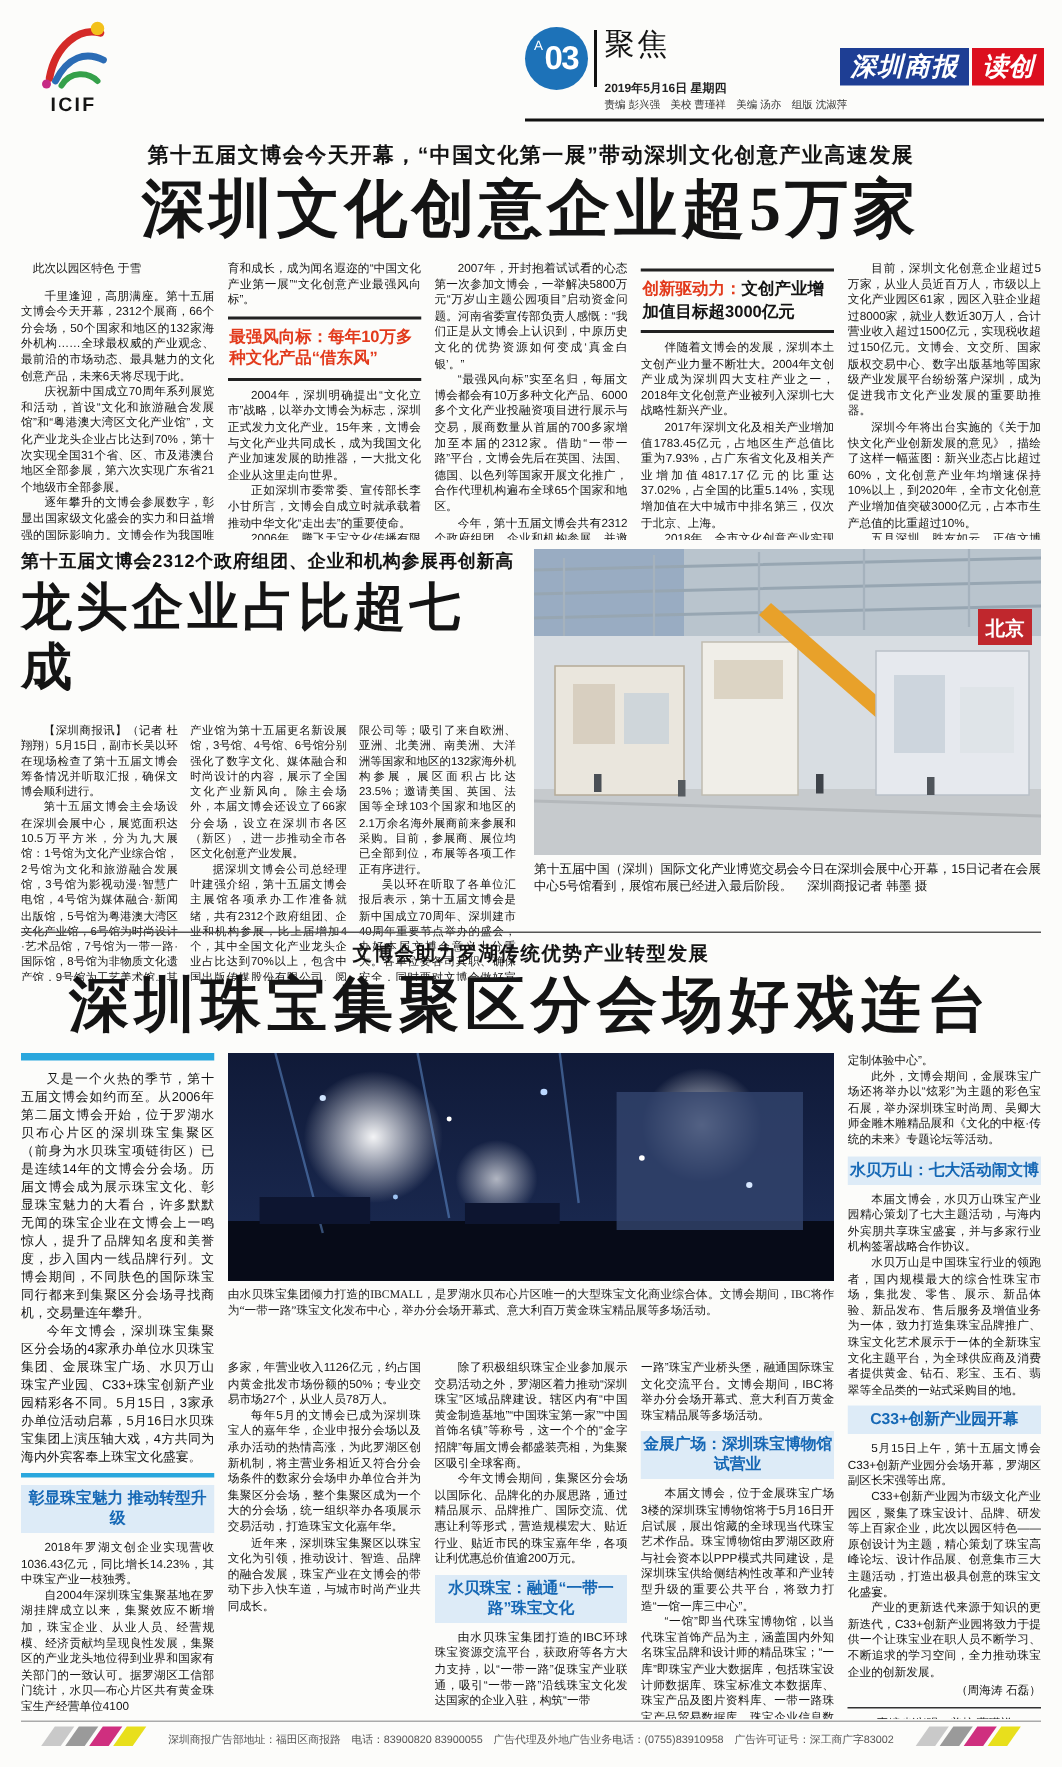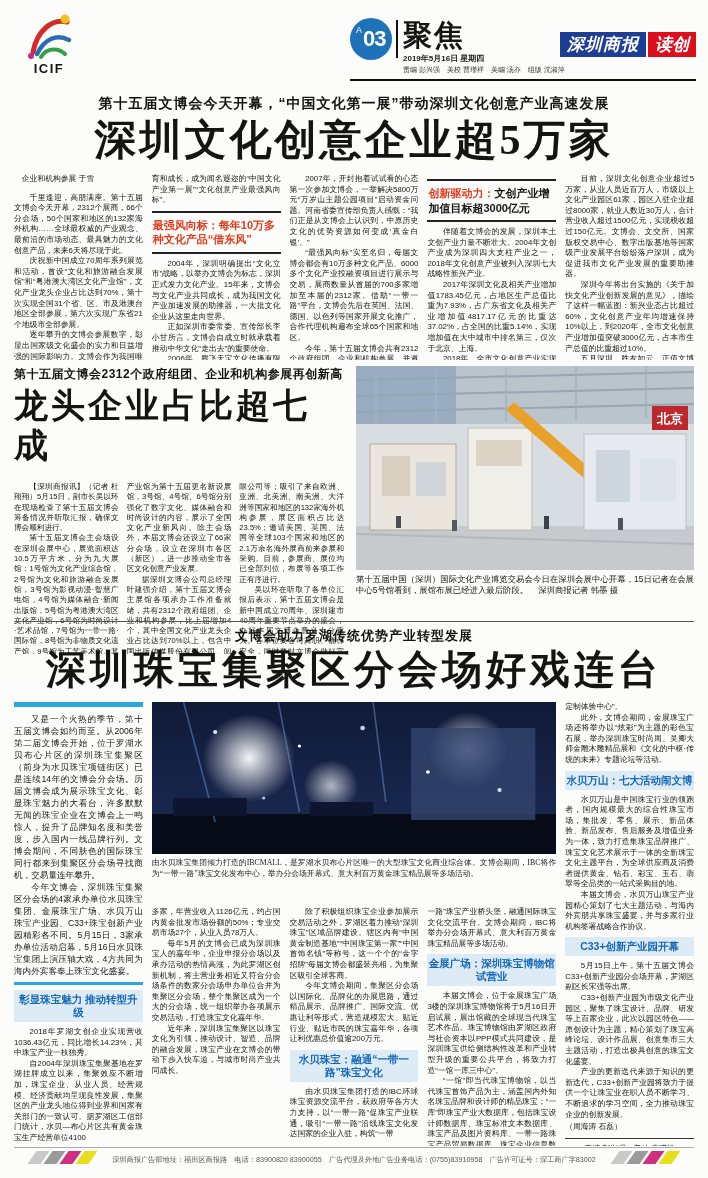--- a/index.html
+++ b/index.html
@@ -15,21 +15,21 @@
   .banner:before{content:"";position:absolute;right:-20px;top:-55px;width:150px;height:150px;
           border:10px solid rgba(255,255,255,.22);border-radius:50%;}
   .banner:after{content:"";position:absolute;right:45px;top:-70px;width:170px;height:170px;
           border:9px solid rgba(155,15,35,.45);border-radius:50%;}
   .banner-title{position:absolute;left:28px;top:10px;font-size:27px;font-weight:900;color:#fff;letter-spacing:4px;
           text-shadow:2px 2px 0 #9d1120,-1px -1px 0 #9d1120,1px -1px 0 #9d1120,-1px 1px 0 #9d1120;z-index:2;}
   .a03{position:absolute;left:350px;top:18px;width:42px;height:42px;border-radius:50%;background:#1d72b8;color:#fff;}
   .a03 .a{position:absolute;left:6px;top:7px;font-size:9px;}
   .a03 .num{position:absolute;left:13px;top:8px;font-size:22px;font-weight:bold;letter-spacing:-1px;}
   .vdiv{position:absolute;left:396px;top:20px;width:2px;height:38px;background:#111;}
-  .juji{position:absolute;left:403px;top:16px;font-size:29px;font-weight:700;letter-spacing:2px;text-align:center;}
+  .juji{position:absolute;left:403px;top:16px;font-size:20px;font-weight:400;letter-spacing:2px;text-align:center;}
   .dateline{position:absolute;left:403px;top:53px;font-size:8px;font-weight:bold;color:#222;}
   .staffline{position:absolute;left:403px;top:65px;font-size:7px;color:#333;}
   .hrule{position:absolute;left:350px;right:12px;top:79px;height:2px;background:#111;}
   .paperlogo{position:absolute;right:12px;top:32px;display:flex;height:25px;}
   .paper-main{background:#1e3e94;color:#fff;font-size:17px;font-weight:900;font-style:italic;
           display:flex;align-items:center;padding:0 7px;letter-spacing:1px;}
   .paper-sub{background:#dc0f1e;color:#fff;font-size:17px;font-weight:900;font-style:italic;
           display:flex;align-items:center;padding:0 7px;margin-left:2px;}
 
   
@@ -77,21 +77,21 @@
   .a3-col2{grid-column:2;grid-row:2;overflow:hidden;}
   .a3-col3{grid-column:3;grid-row:2;overflow:hidden;}
   .a3-col4{grid-column:4;grid-row:2;overflow:hidden;}
   .a3-col5{grid-column:5;grid-row:1/3;display:flex;flex-direction:column;}
   .flex-text{flex:1;overflow:hidden;}
   .intro p{font-size:8.6px;line-height:12px;}
   .cyanbar{height:5px;background:#2aa7dd;margin-bottom:6px;}
   .cyanbar.thin{height:3px;margin:5px 0;}
   .bluehead{background:#ddebf7;color:#1668b5;font-weight:bold;font-size:10.5px;line-height:13px;
       text-align:center;padding:3px 1px;margin:5px 0;text-indent:0 !important;}
-  .sig{text-align:left;text-indent:0 !important;margin-top:2px;}
+  .sig{text-align:right;text-indent:0 !important;margin-top:2px;}
   .credits{border-top:1px solid #333;margin-top:5px;padding-top:4px;text-align:center;
       font-size:7.8px;line-height:11.5px;}
   .credits p{text-indent:0 !important;}
 
   
   .footer{position:absolute;left:0;right:0;top:1147px;height:31px;}
   .footer-rule{margin:0 14px;height:1px;background:#aaa;}
   .footer-text{text-align:center;font-size:7.2px;color:#555;margin-top:7px;}
   .stripes{position:absolute;top:4px;display:flex;gap:3px;}
   .stripes.left{left:32px;}
@@ -129,21 +129,21 @@
   <div class="paperlogo">
     <div class="paper-main">深圳商报</div>
     <div class="paper-sub">读创</div>
   </div>
 
   <div class="a1">
     <div class="kicker">第十五届文博会今天开幕，“中国文化第一展”带动深圳文化创意产业高速发展</div>
     <div class="h1">深圳文化创意企业超5万家</div>
     <div class="cols5">
       <div class="colclip">
-        <p class="byline">企业和机构参展 于雪</p>
+        <p class="byline">此次以园区特色 于雪</p>
         <div>
             <p>千里逢迎，高朋满座。第十五届文博会今天开幕，2312个展商，66个分会场，50个国家和地区的132家海外机构……全球最权威的产业观念、最前沿的市场动态、最具魅力的文化创意产品，未来6天将尽现于此。</p>
             <p>庆祝新中国成立70周年系列展览和活动，首设“文化和旅游融合发展馆”和“粤港澳大湾区文化产业馆”，文化产业龙头企业占比达到70%，第十次实现全国31个省、区、市及港澳台地区全部参展，第六次实现广东省21个地级市全部参展。</p>
             <p>逐年攀升的文博会参展数字，彰显出国家级文化盛会的实力和日益增强的国际影响力。文博会作为我国唯一的国家级、国际化、综合性文化产业博览交易会，15年来见证了中国文化产业的发</p>
           </div>
       </div>
       <div class="colclip">
         <p class="cont">育和成长，成为闻名遐迩的“中国文化产业第一展”“文化创意产业最强风向标”。</p>
         <div class="subbox allred">最强风向标：每年10万多种文化产品“借东风”</div>
         <div>
@@ -317,22 +317,22 @@
       </div>
 
       <div class="a3-col5">
         <div class="flex-text">
           <p class="cont">定制体验中心”。</p>
           <div>
               <p>此外，文博会期间，金展珠宝广场还将举办以“炫彩”为主题的彩色宝石展，举办深圳珠宝时尚周、吴卿大师金雕木雕精品展和《文化的中枢·传统的未来》专题论坛等活动。</p>
             </div>
           <div class="bluehead">水贝万山：七大活动闹文博</div>
           <div>
+              <p>本届文博会，水贝万山珠宝产业园精心策划了七大主题活动，与海内外宾朋共享珠宝盛宴，并与多家行业机构签署战略合作协议。</p>
               <p>水贝万山是中国珠宝行业的领跑者，国内规模最大的综合性珠宝市场，集批发、零售、展示、新品体验、新品发布、售后服务及增值业务为一体，致力打造集珠宝品牌推广、珠宝文化艺术展示于一体的全新珠宝文化主题平台，为全球供应商及消费者提供黄金、钻石、彩宝、玉石、翡翠等全品类的一站式采购目的地。</p>
-              <p>本届文博会，水贝万山珠宝产业园精心策划了七大主题活动，与海内外宾朋共享珠宝盛宴，并与多家行业机构签署战略合作协议。</p>
             </div>
           <div class="bluehead">C33+创新产业园开幕</div>
           <div>
               <p>5月15日上午，第十五届文博会C33+创新产业园分会场开幕，罗湖区副区长宋强等出席。</p>
               <p>C33+创新产业园为市级文化产业园区，聚集了珠宝设计、品牌、研发等上百家企业，此次以园区特色——原创设计为主题，精心策划了珠宝高峰论坛、设计作品展、创意集市三大主题活动，打造出极具创意的珠宝文化盛宴。</p>
               <p>产业的更新迭代来源于知识的更新迭代，C33+创新产业园将致力于提供一个让珠宝业在职人员不断学习、不断追求的学习空间，全力推动珠宝企业的创新发展。</p>
             </div>
           <p class="sig">（周海涛 石磊）</p>
         </div>
         <div class="credits">

